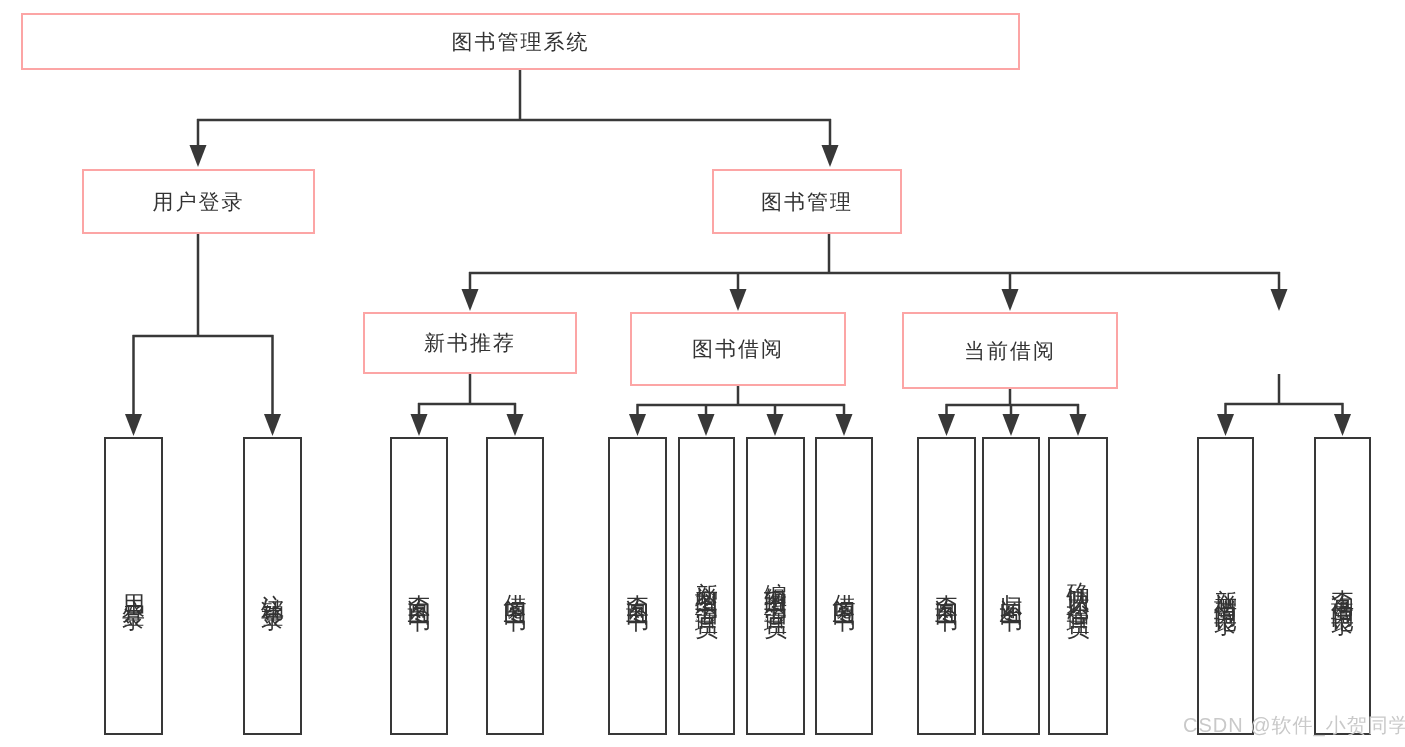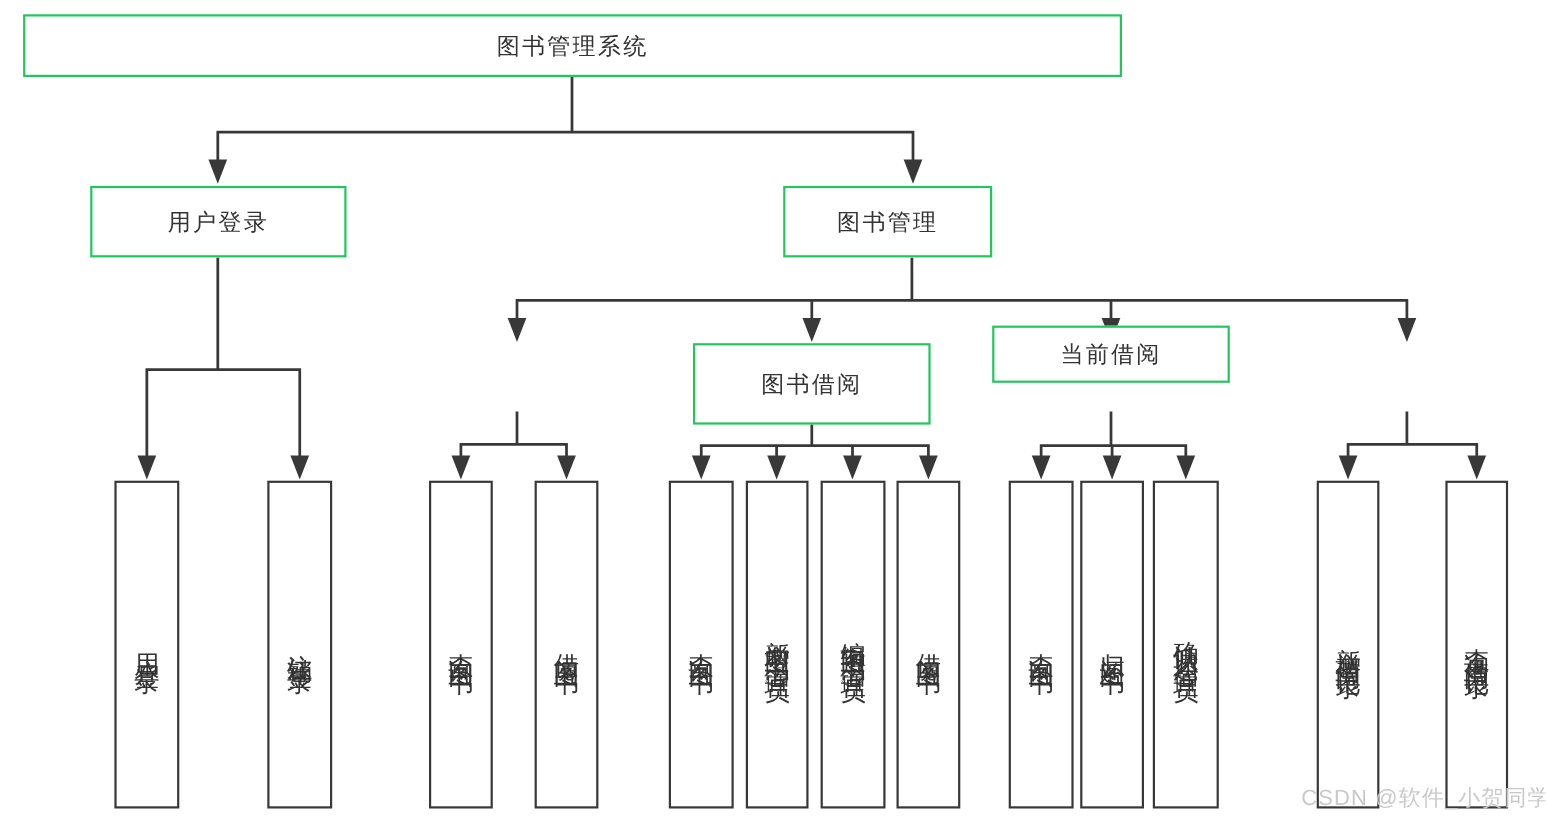--- a/index.html
+++ b/index.html
@@ -17,21 +17,21 @@
   }
   .wires {
     position: absolute;
     left: 0;
     top: 0;
     z-index: 1;
   }
   .hbox {
     position: absolute;
     background: #ffffff;
-    border: 2px solid #22c55e;
+    border: 2px solid #fca5a5;
     display: flex;
     align-items: center;
     justify-content: center;
     box-sizing: border-box;
     z-index: 2;
   }
   .hbox span {
     font-size: 21px;
     letter-spacing: 2px;
     color: #333333;
@@ -118,24 +118,27 @@
     <span>图书管理系统</span>
   </div>
 
   <div class="hbox" style="left:82px; top:169px; width:233px; height:65px;">
     <span>用户登录</span>
   </div>
   <div class="hbox" style="left:712px; top:169px; width:190px; height:65px;">
     <span>图书管理</span>
   </div>
 
+  <div class="hbox" style="left:363px; top:312px; width:214px; height:62px;">
+    <span>新书推荐</span>
+  </div>
   <div class="hbox" style="left:630px; top:312px; width:216px; height:74px;">
     <span>图书借阅</span>
   </div>
-  <div class="hbox" style="left:902px; top:296px; width:216px; height:52px;">
+  <div class="hbox" style="left:902px; top:312px; width:216px; height:77px;">
     <span>当前借阅</span>
   </div>
 
   <div class="vbox" style="left:104px; width:59px;">
     <span>用户登录</span>
   </div>
   <div class="vbox" style="left:243px; width:59px;">
     <span>注销登录</span>
   </div>
 

